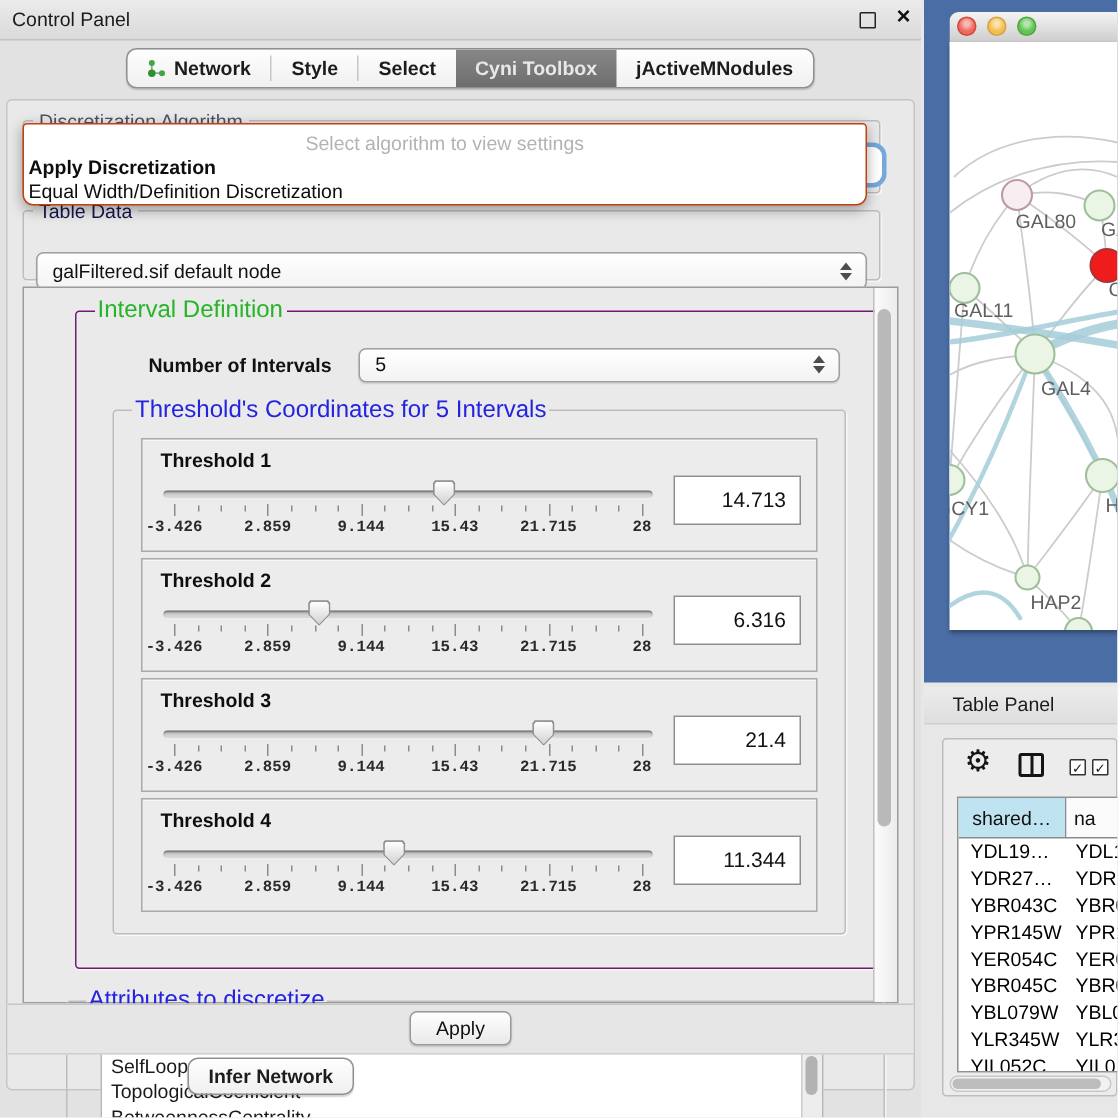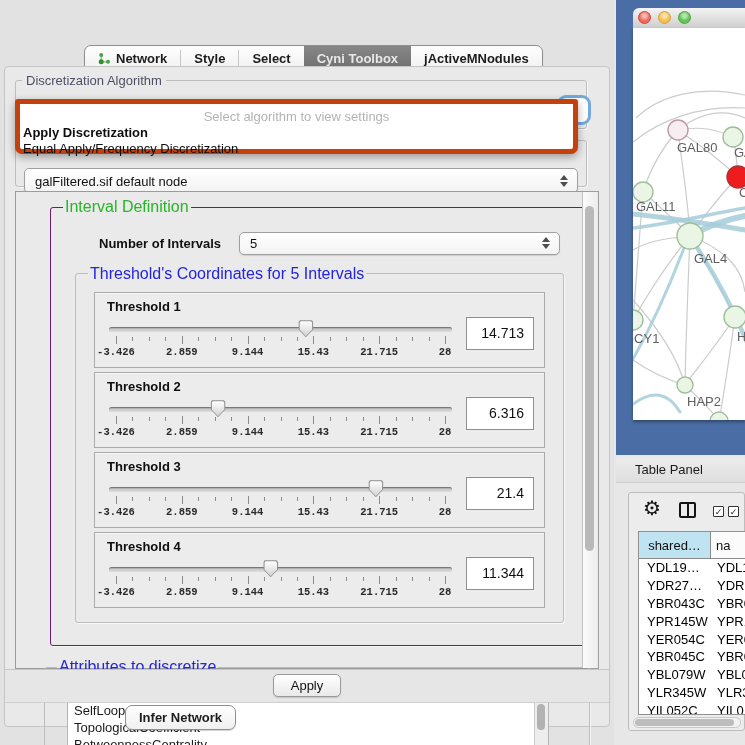--- a/index.html
+++ b/index.html
@@ -9,42 +9,42 @@
   
   .cp{position:absolute;left:0;top:0;width:614px;height:745px;background:#e2e2e2;}
   .cp-titlebar{position:absolute;left:0;top:0;right:0;height:26px;
     background:linear-gradient(#ebebeb,#dadada);border-bottom:1px solid #c2c2c2;}
   .cp-title{position:absolute;left:8px;top:5px;font-size:13px;color:#1b1b1b;}
   .float-ico{position:absolute;right:30px;top:8px;width:9px;height:9px;border:1.5px solid #222;border-radius:1px;}
   .close-ico{position:absolute;right:7px;top:2px;font-size:16px;font-weight:900;color:#111;line-height:20px;}
 
   .tabbar{position:absolute;display:inline-flex;border:1px solid #8f8f8f;border-radius:7px;overflow:hidden;
     background:linear-gradient(#fefefe,#f0f0f0);box-shadow:0 1px 1px rgba(0,0,0,.18);}
-  .tabbar.top{left:84px;top:45px;height:25px;}
+  .tabbar.top{left:84px;top:32px;height:25px;}
   .tabbar.bottom{left:120px;top:638px;height:23px;}
   .tab{padding:0 13px;font-size:13px;font-weight:600;color:#1c1c1c;display:flex;align-items:center;white-space:nowrap;cursor:default;}
   .tab.selected{background:linear-gradient(#878787,#6e6e6e);color:#e8e8e8;}
   .tab-sep{width:1px;background:#c6c6c6;margin:4px 0;}
   .tab-icon{margin-right:5px;display:inline-flex;}
 
   .cp-outer{position:absolute;left:4px;top:66px;width:606px;height:661px;background:#e9e9e9;
     border:1px solid #c5c5c5;border-radius:4px;box-sizing:border-box;}
 
   fieldset.fs{position:absolute;margin:0;border:1px solid #bdbdbd;border-radius:3px;padding:0;
     box-shadow:1px 1px 0 rgba(255,255,255,.65);box-sizing:border-box;}
   fieldset.fs legend{font-size:13px;padding:0 4px;margin-left:6px;white-space:nowrap;}
   .fs-algo{left:10px;top:6px;width:572px;height:56px;}
   .fs-algo legend{color:#4c5064;}
   .fs-td{left:10px;top:66px;width:572px;height:54px;}
   .fs-td legend{color:#15154f;}
 
   .focus-frag{position:absolute;left:552px;top:28px;width:34px;height:30px;border:3px solid #74a9da;
     border-radius:9px;background:#fff;box-sizing:border-box;z-index:5;}
 
-  .popup{position:absolute;left:10px;top:32px;width:563px;height:55px;background:#fff;border:5px solid #c2410c;
+  .popup{position:absolute;left:10px;top:15px;width:563px;height:55px;background:#fff;border:1px solid #c2410c;
     border-radius:3px 3px 7px 7px;box-shadow:0 3px 9px rgba(0,0,0,.35);z-index:20;box-sizing:border-box;}
   .pp-placeholder{position:absolute;left:0;right:0;top:5px;text-align:center;color:#b3b3b3;font-size:13px;}
   .pp-opt{position:absolute;left:3px;font-size:13px;color:#0d0d0d;white-space:nowrap;}
   .pp-opt.bold{font-weight:bold;top:21px;}
   .pp-opt.plain{top:37px;}
 
   .combo{position:relative;border:1px solid #9f9f9f;border-radius:5px;background:linear-gradient(#ffffff,#f3f3f3);
     box-shadow:0 1px 1px rgba(0,0,0,.12);box-sizing:border-box;}
   .combo .cval{position:absolute;left:10px;top:50%;transform:translateY(-50%);font-size:13px;color:#111;white-space:nowrap;}
   .spinner{position:absolute;right:9px;top:50%;transform:translateY(-50%);display:flex;flex-direction:column;gap:2px;}
@@ -78,21 +78,21 @@
   .sl-ticks{position:absolute;left:7px;right:7px;top:21px;height:9px;}
   .tick{position:absolute;top:1px;width:1px;height:4px;background:#8b8b8b;}
   .tick.major{top:0;height:8px;}
   .sl-labels{position:absolute;left:7px;right:7px;top:31px;height:12px;}
   .sl-label{position:absolute;transform:translateX(-50%);font-size:10.5px;font-weight:bold;color:#2a2a2a;white-space:nowrap;}
   .sl-thumb{position:absolute;top:5px;width:15px;height:17px;transform:translateX(-50%);
     clip-path:polygon(10% 0,90% 0,100% 12%,100% 54%,50% 100%,0 54%,0 12%);background:#8f8f8f;}
   .sl-thumb::after{content:"";position:absolute;inset:1px;
     clip-path:polygon(10% 0,90% 0,100% 12%,100% 54%,50% 100%,0 54%,0 12%);
     background:linear-gradient(#ffffff,#d2d2d2);}
-  .val-box{width:68px;height:33px;margin-top:2px;background:#fff;border:1px solid #8e8e8e;box-sizing:border-box;
+  .val-box{width:85px;height:33px;margin-top:2px;background:#fff;border:1px solid #8e8e8e;box-sizing:border-box;
     font-size:14px;color:#111;text-align:right;padding:7px 9px 0 0;}
 
   .fs-attrs{position:relative;margin:12px 8px 0 28px;border:1px solid #bdbdbd;border-radius:3px;
     box-shadow:1px 1px 0 rgba(255,255,255,.65);}
   .fs-attrs legend{color:#2323e0;}
   .attr-title{margin:2px 0 2px 12px;font-size:13px;font-weight:bold;color:#111;}
   .listbox{position:relative;margin:2px 28px 10px 10px;height:48px;background:#fff;border:1px solid #b5b5b5;overflow:hidden;}
   .attr-item{font-size:13px;color:#1a1a1a;line-height:17px;padding-left:6px;white-space:nowrap;}
   .list-vscroll{position:absolute;right:0;top:0;bottom:0;width:13px;background:#ededed;border-left:1px solid #cccccc;}
   .list-vthumb{position:absolute;left:2px;top:2px;width:8px;height:26px;border-radius:4px;background:#b2b2b2;}
@@ -135,20 +135,25 @@
   .hscroll{position:absolute;left:4px;right:3px;top:224px;height:11px;background:#f2f2f2;
     border:1px solid #c8c8c8;border-radius:6px;box-sizing:border-box;}
   .hthumb{position:absolute;left:1px;top:1px;bottom:1px;right:6px;border-radius:5px;background:#bdbdbd;}
 </style>
 </head>
 <body>
 
 <div class="page">
 
   <section class="cp">
+    <div class="cp-titlebar">
+      <span class="cp-title">Control Panel</span>
+      <span class="float-ico"></span>
+      <span class="close-ico">×</span>
+    </div>
 
     <div class="tabbar top" id="topTabs">
         <div class="tab">
           <span class="tab-icon">
             <svg width="13" height="13" viewBox="0 0 13 13">
               <path d="M3.2 3v6.8M3.2 9.8H10" stroke="#8aae8a" stroke-width="1.2" fill="none"></path>
               <circle cx="3.2" cy="3" r="2" fill="#45a545"></circle>
               <circle cx="3.2" cy="9.8" r="2.5" fill="#2f8f2f"></circle>
               <circle cx="10" cy="9.8" r="2" fill="#45a545"></circle>
             </svg>
@@ -175,21 +180,21 @@
 
       <fieldset class="fs fs-algo">
         <legend>Discretization Algorithm</legend>
       </fieldset>
 
       <div class="focus-frag"></div>
 
       <div class="popup">
         <div class="pp-placeholder">Select algorithm to view settings</div>
         <div class="pp-opt bold">Apply Discretization</div>
-        <div class="pp-opt plain">Equal Apply/Frequency Discretization</div>
+        <div class="pp-opt plain">Equal Width/Definition Discretization</div>
       </div>
 
       <fieldset class="fs fs-td">
         <legend>Table Data</legend>
         <div class="combo td-combo">
           <span class="cval">galFiltered.sif default node</span>
           <span class="spinner">
               <span class="up"></span>
               <span class="dn"></span>
             </span>

